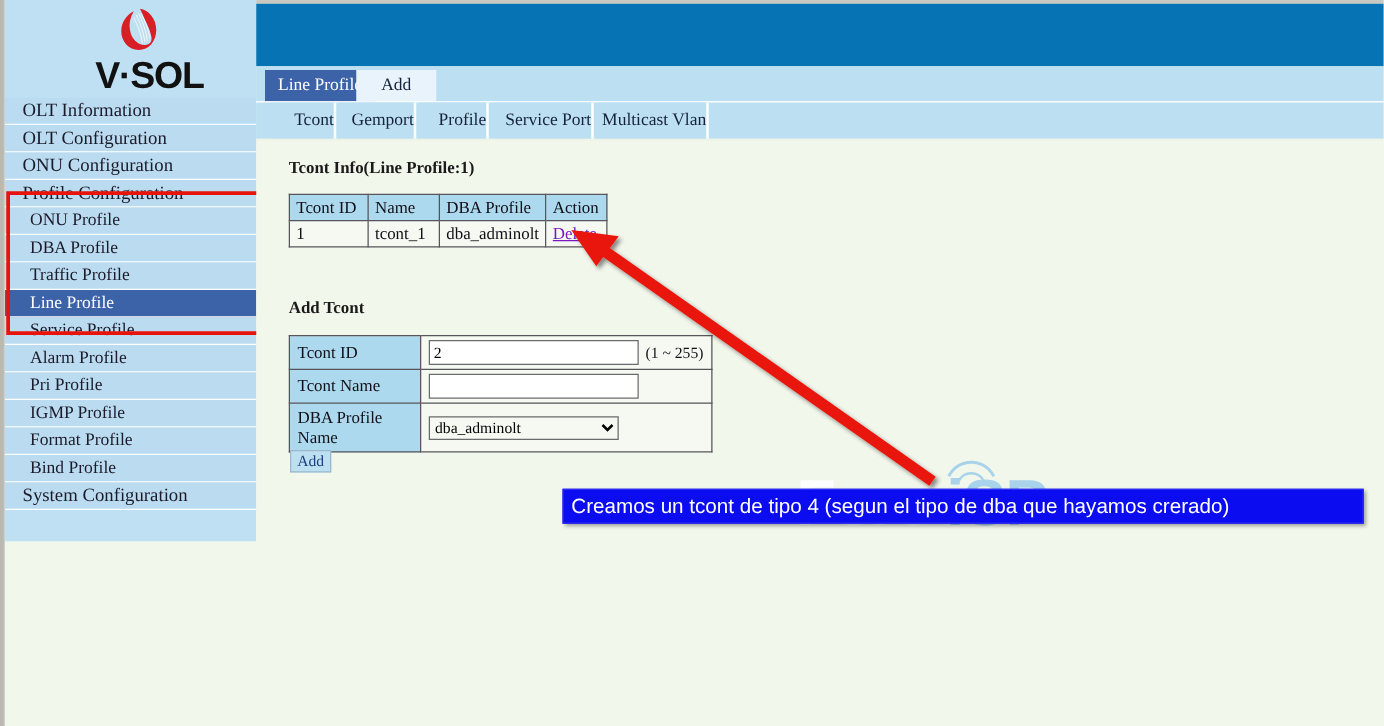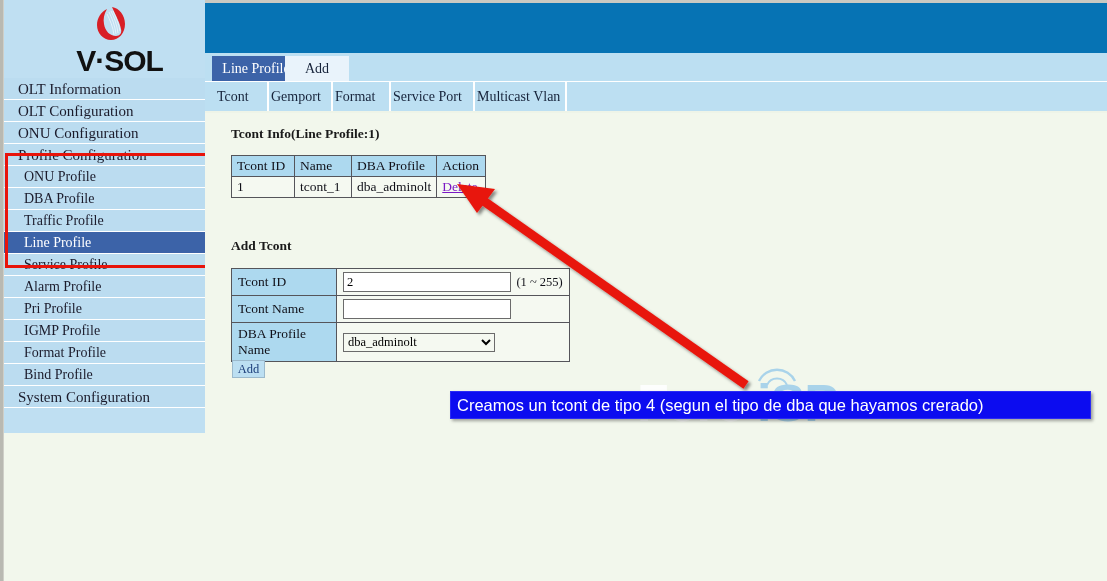--- a/index.html
+++ b/index.html
@@ -40,21 +40,21 @@
   #strip-divider{position:absolute;left:205px;top:81px;right:0;height:1.5px;background:#ffffff;}
   #strip-bottom{position:absolute;left:205px;top:111px;right:0;height:2px;background:#eef4e8;}
 
   .tab{position:absolute;top:3px;height:25px;line-height:25px;font-size:14px;
     text-align:center;box-sizing:border-box;cursor:pointer;
     font-family:"Liberation Serif", serif;}
   .tab.sel{background:#3c63a8;color:#ffffff;}
   .tab.unsel{background:#e9f3fb;color:#16233a;}
 
   .subtab{position:absolute;top:0px;height:29px;line-height:29px;font-size:14px;
-    text-align:left;background:#bcdff2;color:#16233a;box-sizing:border-box;
+    text-align:right;background:#bcdff2;color:#16233a;box-sizing:border-box;
     border-right:2px solid #ffffff;cursor:pointer;font-family:"Liberation Serif", serif;}
 
   
   #content{position:absolute;left:205px;top:113px;right:0;bottom:0;background:#f2f7ec;}
 
   .sec-title{position:absolute;font-size:13.5px;font-weight:bold;color:#1a1a1a;
     font-family:"Liberation Serif", serif;}
 
   table.grid{border-collapse:collapse;position:absolute;font-family:"Liberation Serif", serif;}
   table.grid td,table.grid th{border:1px solid #55555a;font-size:13.5px;color:#101018;
@@ -140,21 +140,21 @@
 <div id="topbar"></div>
 
 <div id="tabstrip">
     <div class="tab sel" style="left: 7px; width: 88px;">Line Profile</div>
     <div class="tab unsel" style="left: 80px; width: 64px; text-align: center;">Add Profile</div>
   </div>
 <div id="strip-divider"></div>
 <div id="substrip">
     <div class="subtab" style="left: 12px; width: 52px;">Tcont</div>
     <div class="subtab" style="left: 66px; width: 62px;">Gemport</div>
-    <div class="subtab" style="left: 130px; width: 56px;">Format</div>
+    <div class="subtab" style="left: 130px; width: 56px;">Profile</div>
     <div class="subtab" style="left: 188px; width: 82px;">Service Port</div>
     <div class="subtab" style="left: 272px; width: 90px;">Multicast Vlan</div>
   </div>
 <div id="strip-bottom"></div>
 
 <div id="content">
 
   <div id="wm">
     <span class="foro">Foro</span>
     <span class="isp">iSP</span>

